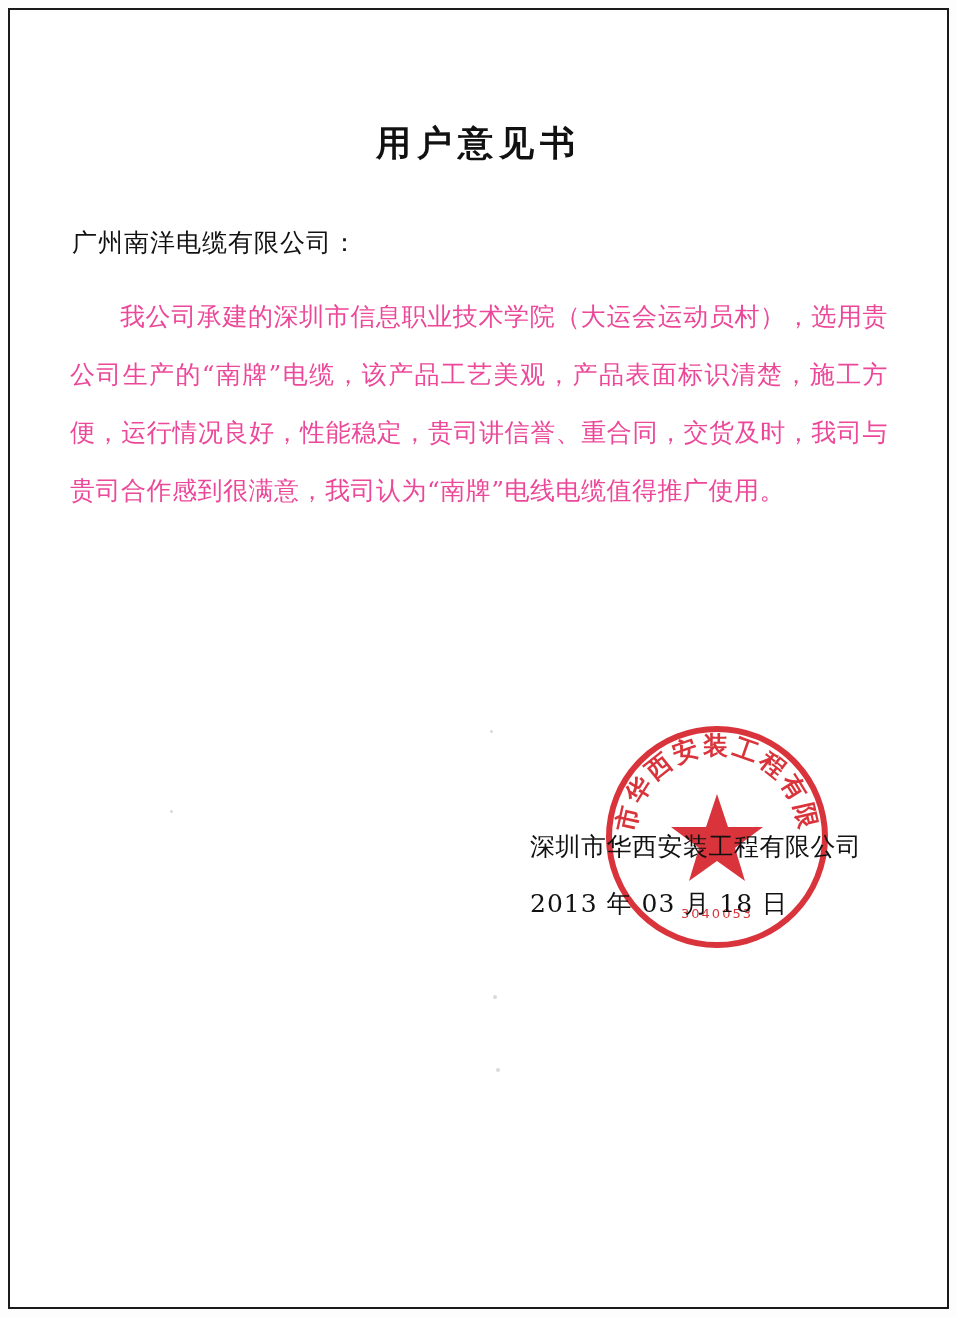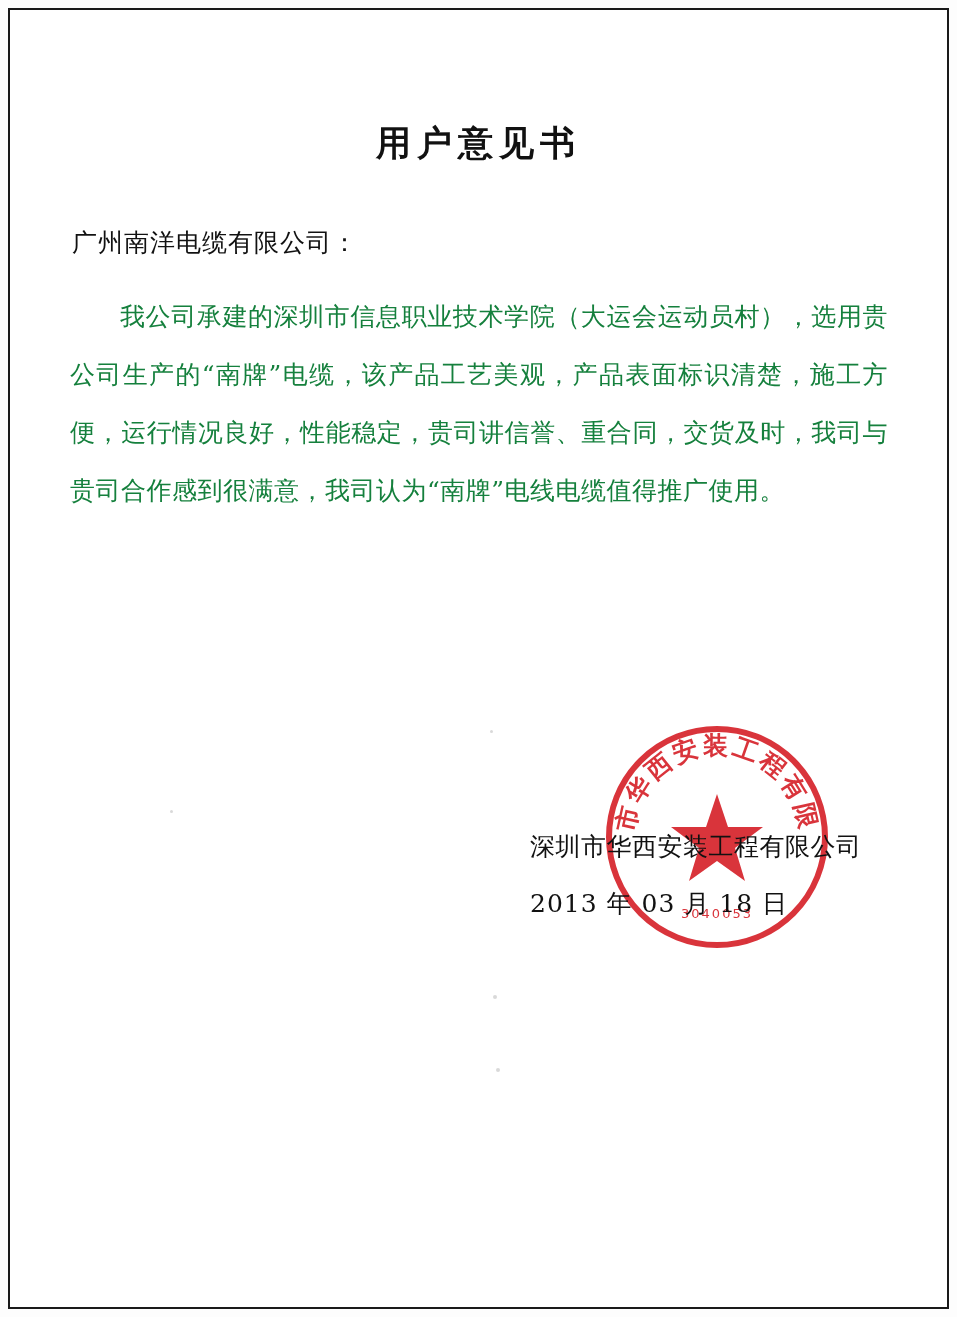--- a/index.html
+++ b/index.html
@@ -58,21 +58,21 @@
     letter-spacing: 1px;
     text-align: center;
   }
   .body-text {
     position: absolute;
     top: 278px;
     left: 60px;
     width: 818px;
     font-size: 25px;
     line-height: 58px;
-    color: #15803d;
+    color: #ec4899;
     text-align: justify;
     text-justify: inter-ideograph;
     letter-spacing: 0.5px;
   }
   .body-text p {
     margin: 0;
     text-indent: 2em;
   }
   .sign-block {
     position: absolute;

